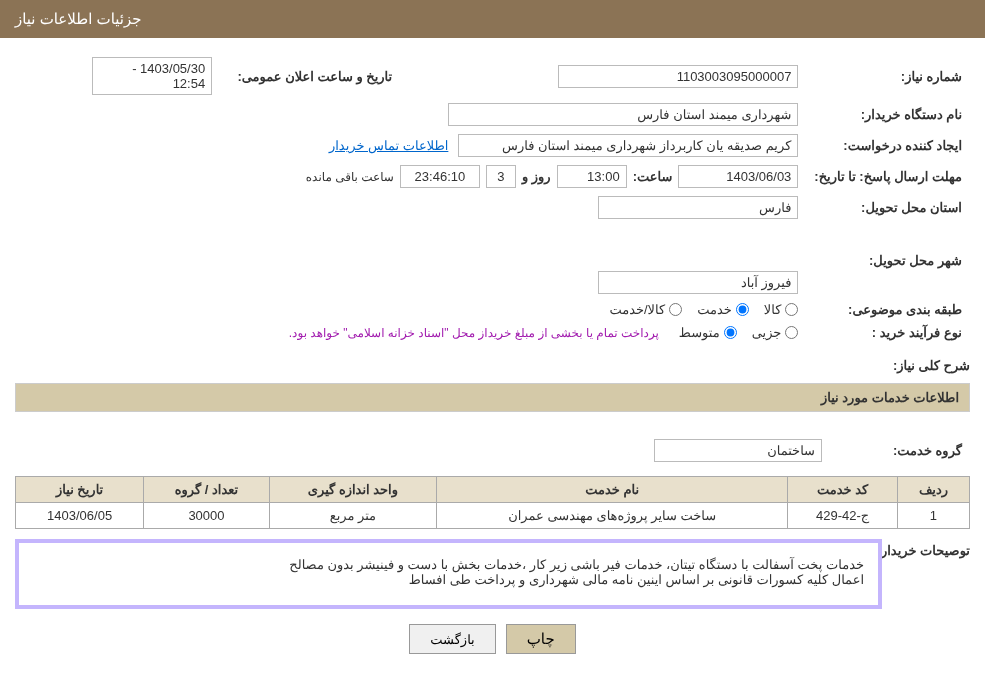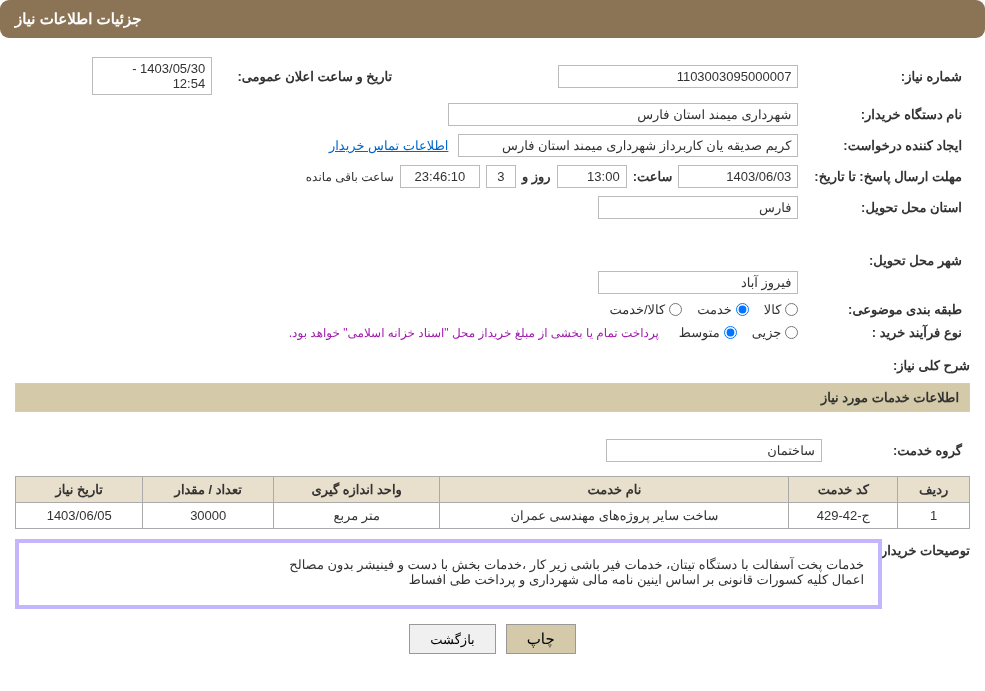--- a/index.html
+++ b/index.html
@@ -15,22 +15,21 @@
       margin: 0 auto;
       background: #fff;
       min-height: 691px;
     }
     .header-bar {
       background: #8B7355;
       color: white;
       text-align: left;
       padding: 10px 15px;
       font-size: 15px;
-      font-weight: bold;
-      border-radius: 9px;
+      font-weight: normal;
     }
     .content {
       padding: 15px;
       background: #fff;
     }
     .info-table {
       width: 100%;
       border-collapse: collapse;
       margin-bottom: 10px;
     }
@@ -305,34 +304,34 @@
       <div class="description-label">شرح کلی نیاز:</div>
     </div>
 
     <div class="service-section-title">اطلاعات خدمات مورد نیاز</div>
 
     <table class="info-table">
       <tbody>
           <tr>
         <td class="label-cell">گروه خدمت:</td>
         <td>
-          <span class="input-box" style="width:216px;">ساختمان</span>
+          <span class="input-box" style="width:168px;">ساختمان</span>
         </td>
       </tr>
     </tbody>
       </table>
 
     <table class="services-table">
       <thead>
         <tr>
           <th>ردیف</th>
           <th>کد خدمت</th>
           <th>نام خدمت</th>
           <th>واحد اندازه گیری</th>
-          <th>تعداد / مقدار</th>
+          <th>تعداد / گروه</th>
           <th>تاریخ نیاز</th>
         </tr>
       </thead>
       <tbody id="services-tbody">
       <tr>
     <td>1</td>
     <td>ج-42-429</td>
     <td>ساخت سایر پروژه‌های مهندسی عمران</td>
     <td>متر مربع</td>
     <td>30000</td>

